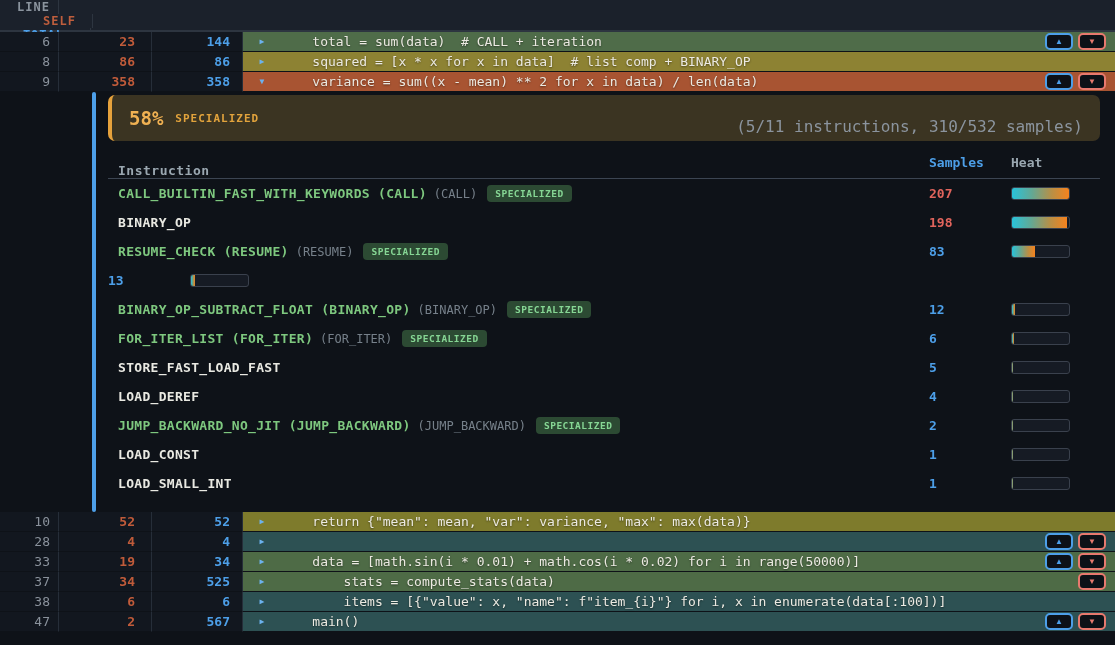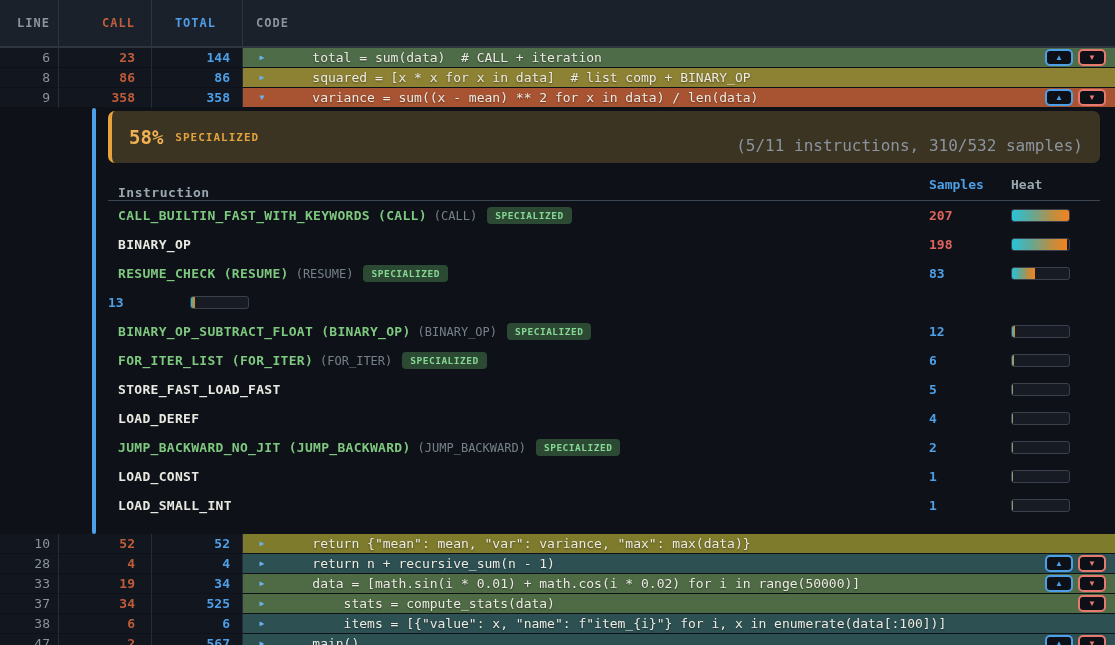--- a/index.html
+++ b/index.html
@@ -4,21 +4,21 @@
 <style>
   * { box-sizing: border-box; margin: 0; padding: 0; }
   html,body { width:1115px; height:645px; }
   body {
     background:#0e1218;
     font-family:"DejaVu Sans Mono", monospace;
     overflow:hidden;
     position:relative;
   }
   
-  .grid-header { display:flex; height:48px; background:#1b212b; border-bottom:2px solid #2d3540; }
+  .grid-header { display:flex; height:32px; background:#1b212b; border-bottom:2px solid #2d3540;flex-direction:column; }
   .grid-header .hcell {
     display:flex; align-items:center; font-size:12px; font-weight:bold;
     color:#8b949e; letter-spacing:1px; border-right:1px solid #2d3540;
   }
   .hcell.col-line  { width:59px;  justify-content:flex-end; padding-right:8px; }
   .hcell.col-self  { width:93px;  justify-content:flex-end; padding-right:16px; color:#bf5e3d; }
   .hcell.col-total { width:91px;  justify-content:flex-end; padding-right:26px; color:#4d9fe8; }
   .hcell.col-code  { flex:1; padding-left:13px; border-right:none; }
 
   .code-row { display:flex; height:20px; }
@@ -50,21 +50,21 @@
   .nav-btn.up .tri   { color:#4d9fe8; }
   .nav-btn.down .tri { color:#e8796e; }
 
   
   .panel-region { position:relative; padding:3px 15px 14px 108px; }
   .indicator-line {
     position:absolute; left:92px; top:0; bottom:0; width:4px;
     background:#4d9fe8; border-radius:2px;
   }
   .banner {
-    height:52px; background:#3b3422; border-left:4px solid #e6a23c;
+    height:46px; background:#3b3422; border-left:4px solid #e6a23c;
     border-radius:7px; display:flex; align-items:center; padding:0 17px;
   }
   .banner .pct { font-size:19px; font-weight:bold; color:#f0b152; }
   .banner .pct-label { font-size:11px; font-weight:bold; color:#e2a33c; margin-left:12px; letter-spacing:1px; }
   .banner .summary { margin-left:auto; font-size:16px; color:#8b949e;margin-top:16px; }
 
   .insn-header {
     display:flex; align-items:center; height:32px; margin-top:6px;
     border-bottom:1px solid #3c4552; font-size:13px; font-weight:bold; color:#9aa7b0;
   }
@@ -94,21 +94,21 @@
     background:linear-gradient(90deg,#29c2da 0%,#63a894 35%,#b98f45 70%,#f5821e 100%);
   }
 </style>
 </head>
 <body>
 
 <div>
 
   <div class="grid-header">
     <div class="hcell col-line">LINE</div>
-    <div class="hcell col-self">CALL</div>
+    <div class="hcell col-self">SELF</div>
     <div class="hcell col-total">TOTAL</div>
     <div class="hcell col-code">CODE</div>
   </div>
 
   <div id="top-rows">
   <div class="code-row">
     <div class="cell col-line">6</div>
     <div class="cell col-self">23</div>
     <div class="cell col-total">144</div>
     <div class="cell col-code" style="background: rgb(79, 108, 73);">
@@ -334,21 +334,20 @@
       </span>
     </div>
   </div>
 
   <div class="code-row">
     <div class="cell col-line">28</div>
     <div class="cell col-self">4</div>
     <div class="cell col-total">4</div>
     <div class="cell col-code" style="background: rgb(45, 81, 83);">
       <span class="arrow">▶</span>
-      <span class="code-text">    return n + recursive_sum(n - 1)</span>
       <span class="row-buttons">
         <button class="nav-btn up">
               <span class="tri">▲</span>
             </button>
         <button class="nav-btn down">
               <span class="tri">▼</span>
             </button>
       </span>
     </div>
   </div>

